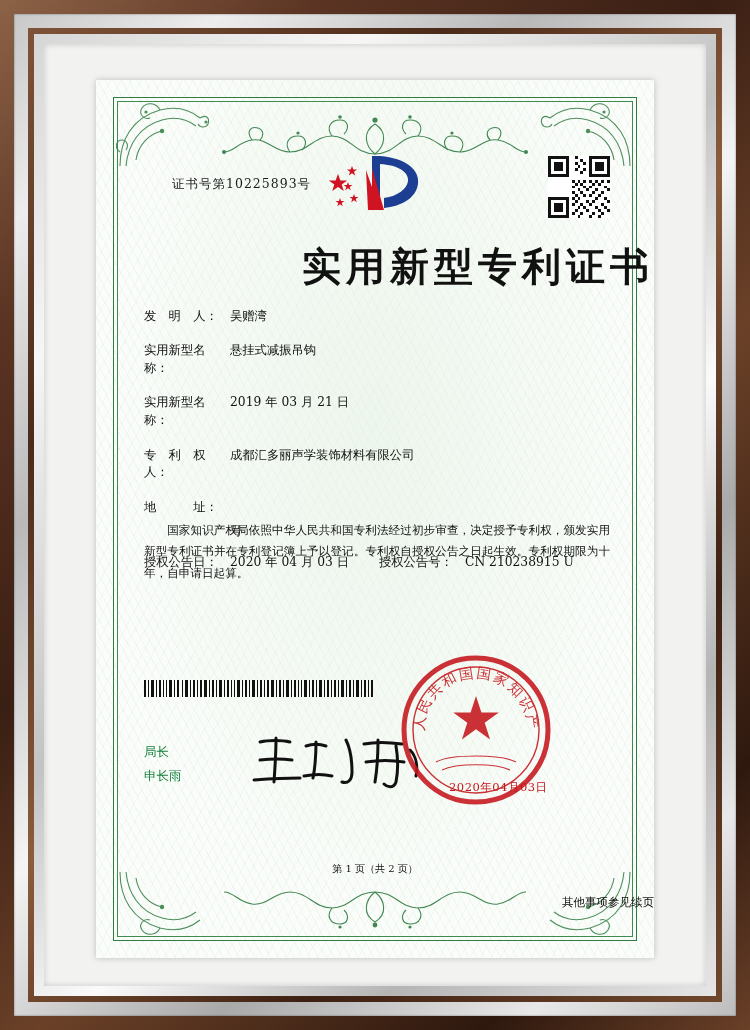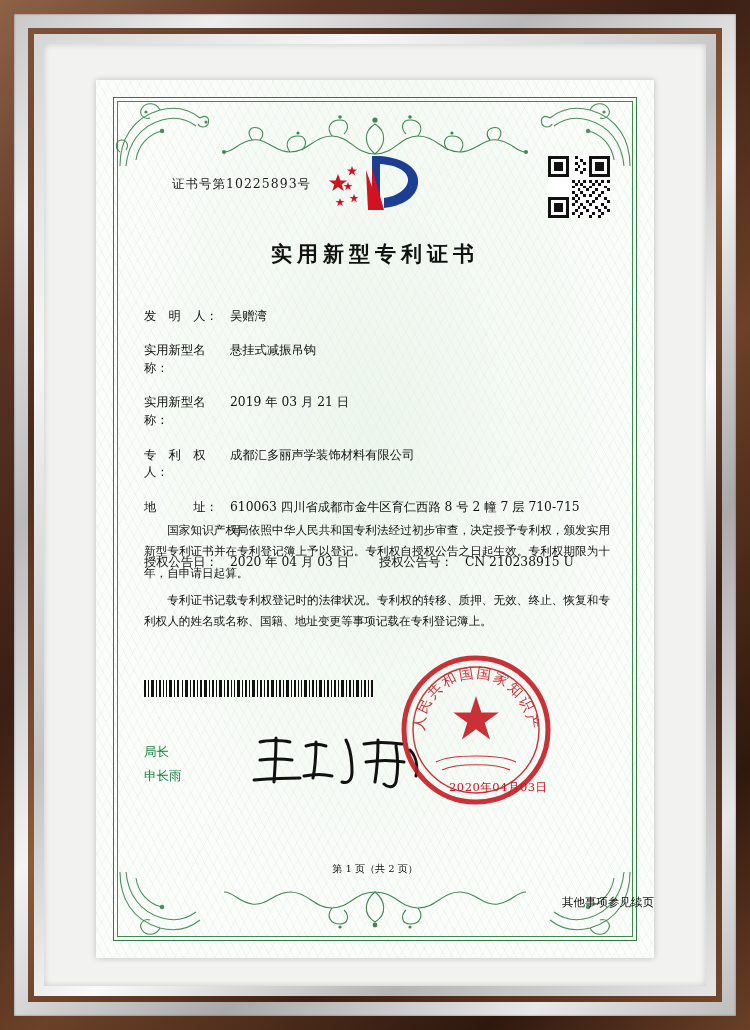--- a/index.html
+++ b/index.html
@@ -78,22 +78,22 @@
     margin-left:28px;
   }
 
   .logo{position:absolute;left:50%;top:68px;transform:translateX(-50%);width:130px;height:72px;}
 
   .qr{
     position:absolute;right:44px;top:76px;width:62px;height:62px;
   }
 
   .title{
-    position:absolute;left:0;right:0;top:160px;text-align:center;
-    font-size:21px;font-weight:bold;letter-spacing:5px;color:#111;
+    position:absolute;left:0;right:0;top:160px;text-align:right;
+    font-size:39px;font-weight:bold;letter-spacing:5px;color:#111;
     font-family:"DejaVu Serif","Liberation Serif",serif;
   }
 
   .fields{position:absolute;left:48px;top:228px;width:470px;}
   .row{display:flex;margin-bottom:16.5px;font-size:12.3px;color:#111;line-height:1.45;}
   .lbl{width:86px;flex:0 0 86px;letter-spacing:0px;}
   .val{flex:1;}
 
   .addr-second{margin-left:86px;font-size:12.3px;color:#111;margin-top:-10px;margin-bottom:14px;}
 
@@ -348,33 +348,31 @@
         <div class="row">
           <div class="lbl">实用新型名称：</div>
           <div class="val">2019 年 03 月 21 日</div>
         </div>
         <div class="row">
           <div class="lbl">专　利　权　人：</div>
           <div class="val">成都汇多丽声学装饰材料有限公司</div>
         </div>
         <div class="row">
           <div class="lbl">地　　　址：</div>
-          <div class="val">610063 四川省成都市金牛区育仁西路 8 号 2 幢 7 层 710-715</div>
         </div>
         <div class="addr-second">号</div>
         <div class="row">
           <div class="lbl">授权公告日：</div>
           <div class="val">2020 年 04 月 03 日</div>
           <div class="lbl">授权公告号：</div>
           <div class="val">CN 210238915 U</div>
         </div>
       </div>
 
       <div class="para para1">国家知识产权局依照中华人民共和国专利法经过初步审查，决定授予专利权，颁发实用新型专利证书并在专利登记簿上予以登记。专利权自授权公告之日起生效。专利权期限为十年，自申请日起算。</div>
-      <div class="para para2">专利证书记载专利权登记时的法律状况。专利权的转移、质押、无效、终止、恢复和专利权人的姓名或名称、国籍、地址变更等事项记载在专利登记簿上。</div>
 
       <svg class="barcode" viewBox="0 0 230 17" shape-rendering="crispEdges">
         <g fill="#111">
           <rect x="0" y="0" width="2" height="17"></rect>
             <rect x="4" y="0" width="1" height="17"></rect>
           <rect x="7" y="0" width="3" height="17"></rect>
             <rect x="12" y="0" width="1" height="17"></rect>
           <rect x="15" y="0" width="2" height="17"></rect>
             <rect x="19" y="0" width="1" height="17"></rect>
           <rect x="22" y="0" width="1" height="17"></rect>

